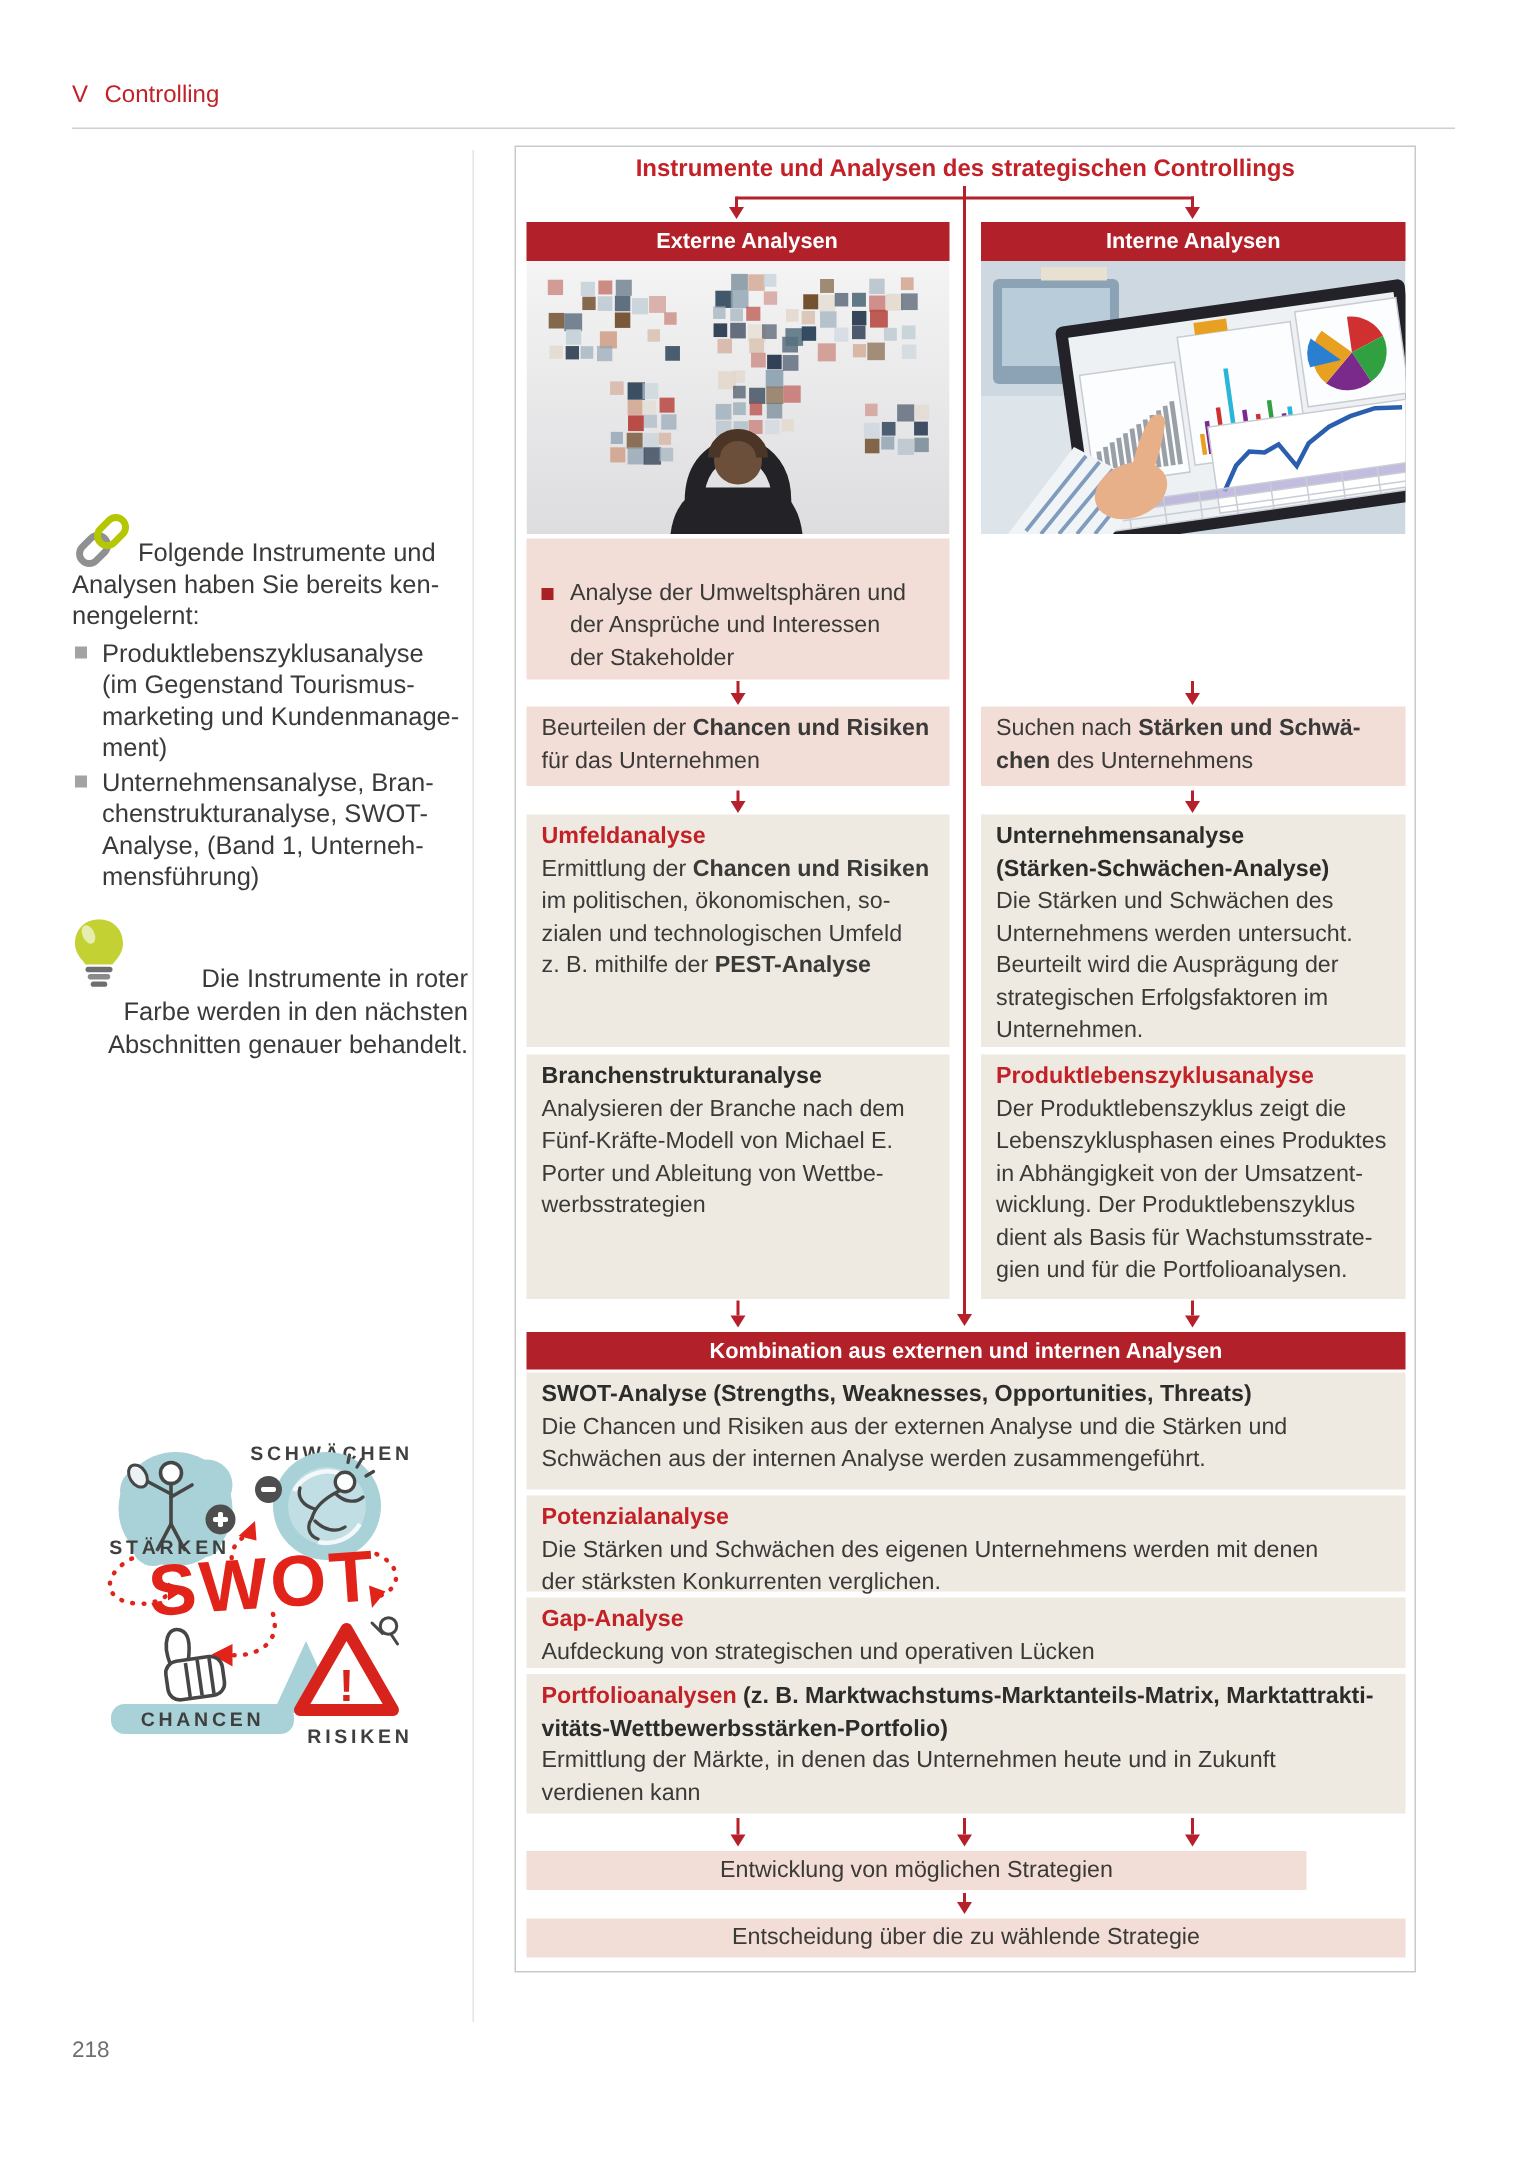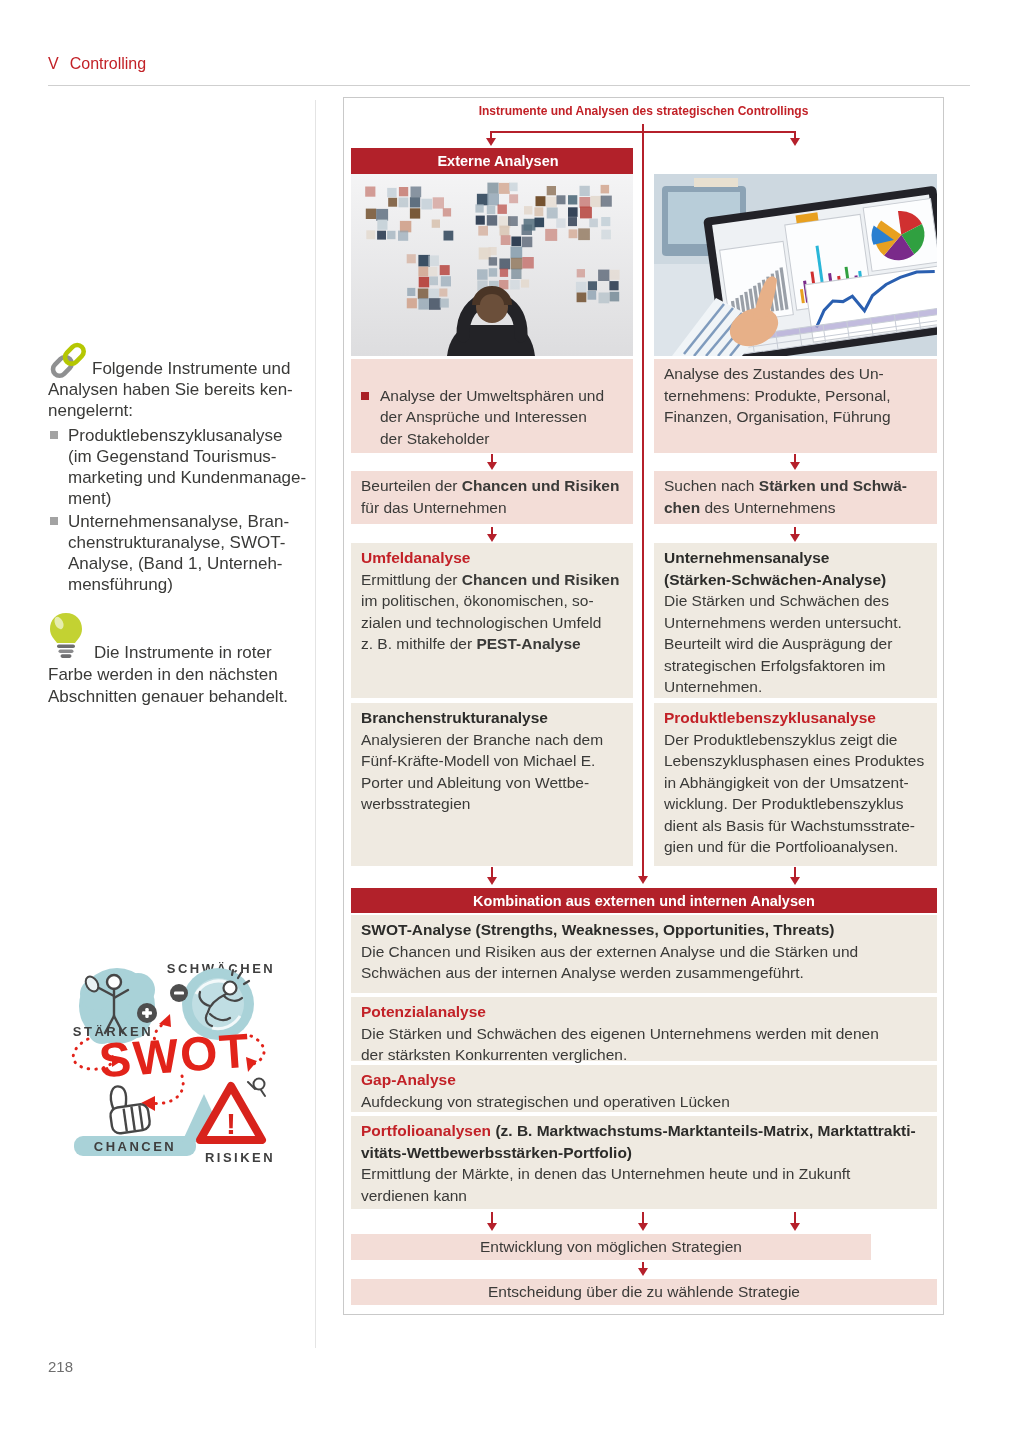--- a/index.html
+++ b/index.html
@@ -19,26 +19,26 @@
 
   
   .note{position:absolute;width:264px;font-size:17px;line-height:21px;color:var(--body_text);}
   .note p{margin:0;white-space:pre-line;}
   .note .icon{position:absolute;left:0;top:0;}
   .note-list{margin:4px 0 0;padding:0;}
   .note-list li{list-style:none;position:relative;padding-left:20px;margin:0 0 2px;white-space:pre-line;}
   .note-list li::before{content:"";position:absolute;left:2px;top:6px;width:8px;height:8px;background:var(--bullet_gray);}
   #note1{left:48px;top:339px;}
   #note1 .note-intro{margin-top:19px;text-indent:44px;}
-  #note2{left:48px;top:612px;line-height:22px;}
+  #note2{left:48px;top:612px;line-height:22px;text-align:right;}
   #note2 p{margin-top:30px;text-indent:46px;}
 
   
   .diagram{position:absolute;left:343px;top:97px;width:601px;height:1218px;border:1px solid #c9c9c9;background:#fff;}
-  .diagram-title{position:absolute;top:6px;left:0;width:100%;text-align:center;margin:0;font-size:12px;font-weight:700;color:var(--red_text);}
+  .diagram-title{position:absolute;top:6px;left:0;width:100%;text-align:center;margin:0;font-size:16px;font-weight:700;color:var(--red_text);}
   .hline{position:absolute;height:2px;background:var(--arrow_red);}
   .arr{position:absolute;width:2px;background:var(--arrow_red);}
   .arr::after{content:"";position:absolute;left:-4px;bottom:-8px;width:0;height:0;border:5px solid transparent;border-top:8px solid var(--arrow_red);border-bottom:none;}
   .hdr{position:absolute;height:26px;background:var(--red_bar);color:#fff;font-weight:700;font-size:14.5px;display:flex;align-items:center;justify-content:center;}
   .img{position:absolute;display:block;}
   .box{position:absolute;font-size:15.5px;line-height:21.5px;color:var(--body_text);padding:4px 10px;}
   .box p,.box ul{margin:0;padding:0;white-space:pre-line;}
   .box h3{margin:0;font-size:15.5px;line-height:21.5px;font-weight:700;color:#2c2c2a;white-space:pre-line;}
   .box h3.red{color:var(--red_text);}
   .pink{background:var(--pink_box);}
@@ -184,20 +184,21 @@
 
   <section class="diagram">
     <h2 class="diagram-title">Instrumente und Analysen des strategischen Controllings</h2>
 
     <div class="hline" style="left:147px;top:33px;width:305px;"></div>
     <div class="arr" style="left:146px;top:33px;height:7px;"></div>
     <div class="arr" style="left:450px;top:33px;height:7px;"></div>
     <div class="arr" style="left:298px;top:26px;height:752px;"></div>
 
     <div class="hdr" style="left:7px;top:50px;width:282px;padding-left:12px;">Externe Analysen</div>
+    <div class="hdr" style="left:310px;top:50px;width:283px;">Interne Analysen</div>
 
     <svg class="img" style="left:7px;top:76px;" width="282" height="182" viewBox="0 0 282 182">
       <defs>
         <linearGradient id="skybg" x1="0" y1="0" x2="0" y2="1">
           <stop offset="0" stop-color="#f4f4f5"></stop>
             <stop offset="1" stop-color="#dddddf"></stop>
         </linearGradient>
       </defs>
       <rect width="282" height="182" fill="url(#skybg)"></rect>
       <g id="map-squares">
@@ -410,25 +411,20 @@
     </svg>
 
     <div class="box pink" style="left:7px;top:261px;width:282px;height:94px;">
       <ul class="red-bullets">
         <li>Analyse der Umweltsphären und
 der Ansprüche und Interessen
 der Stakeholder</li>
         <li>Analyse der Branche</li>
       </ul>
     </div>
-    <div class="box pink" style="left:310px;top:261px;width:283px;height:94px;">
-      <p>Analyse des Zustandes des Un-
-ternehmens: Produkte, Personal,
-Finanzen, Organisation, Führung</p>
-    </div>
 
     <div class="arr" style="left:147px;top:356px;height:8px;"></div>
     <div class="arr" style="left:450px;top:356px;height:8px;"></div>
 
     <div class="box pink" style="left:310px;top:373px;width:283px;height:53px;">
       <p><span>Suchen nach </span><span style="font-weight: 700;">Stärken und Schwä-
 chen</span><span> des Unternehmens</span></p>
     </div>
     <div class="box pink" style="left:7px;top:373px;width:282px;height:53px;">
       <p><span>Beurteilen der </span><span style="font-weight: 700;">Chancen und Risiken</span><span>

